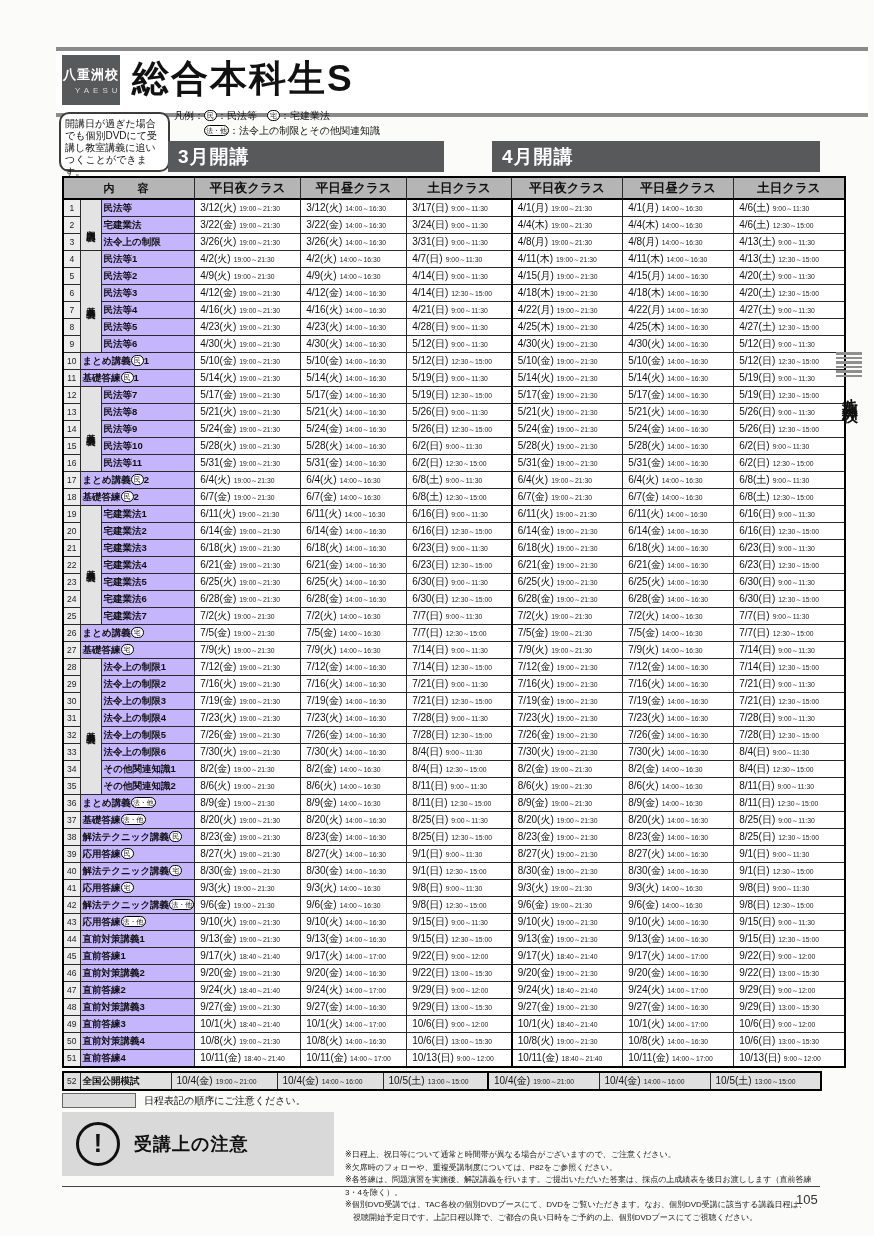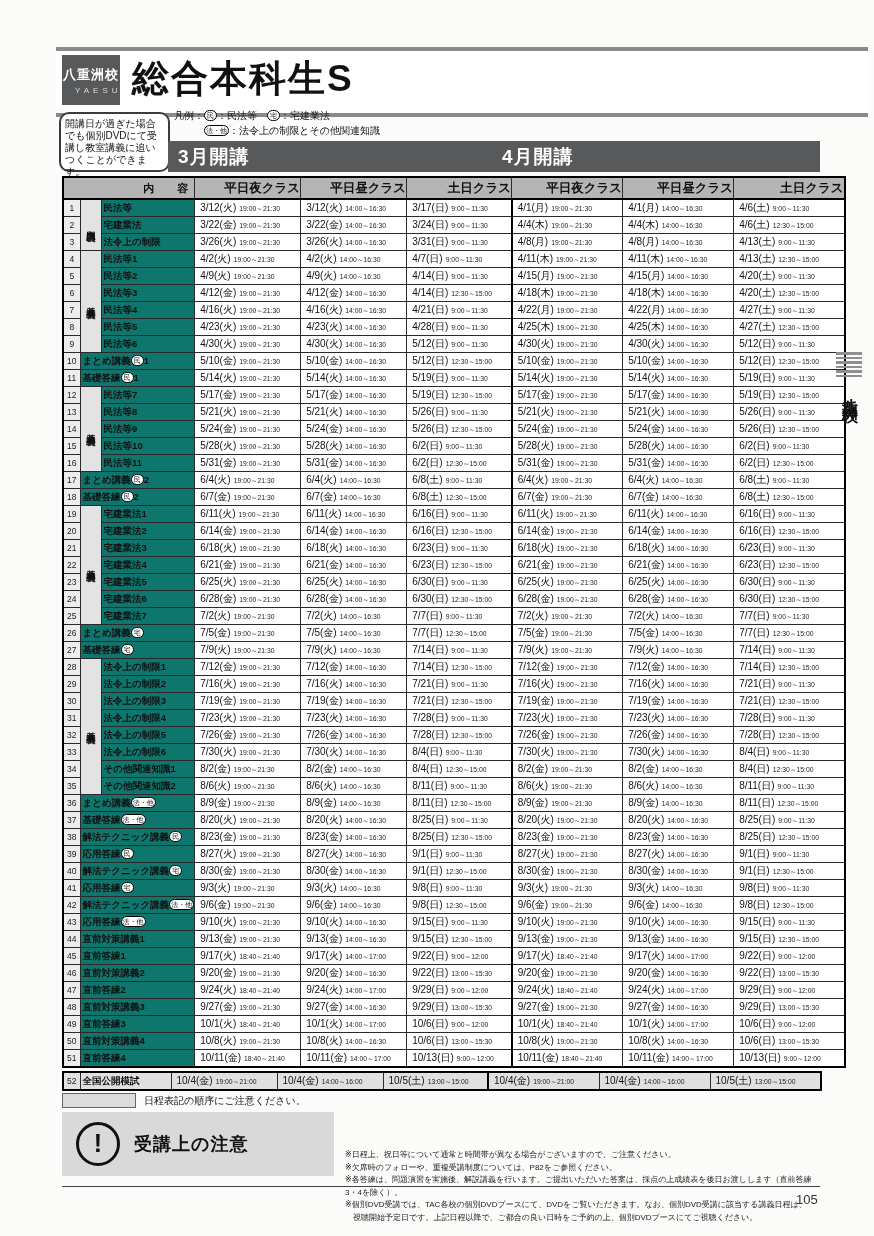--- a/index.html
+++ b/index.html
@@ -17,38 +17,38 @@
 
   
   #bubble{position:absolute;left:59px;top:112px;width:99px;height:48px;border:2px solid #3c3c3c;
           border-radius:10px;padding:4px 4px;font-size:10px;line-height:12px;background:#fff;}
   #legend{position:absolute;left:174px;top:108px;font-size:10px;line-height:15px;}
   #legend .l2{padding-left:30px;}
   .mk{display:inline-block;border:1px solid #000;border-radius:8px;font-size:7px;line-height:9px;
       min-width:9px;padding:0 1px;text-align:center;vertical-align:1px;font-weight:normal;background:#fff;}
   #bar-march,#bar-april{position:absolute;top:141px;height:31px;background:#58595b;color:#fff;
       font-size:19px;font-weight:bold;line-height:31px;padding-left:10px;box-sizing:border-box;letter-spacing:1px;}
-  #bar-march{left:168px;width:376px;}
+  #bar-march{left:168px;width:276px;}
   #bar-april{left:492px;width:328px;}
 
   
   table.sched{position:absolute;left:62px;border-collapse:collapse;table-layout:fixed;
               font-family:"Liberation Sans","DejaVu Sans",sans-serif;}
   #main-table{top:176px;}
   #final-table{top:1071px;}
   .sched td,.sched th{border:1px solid #2a2a2a;padding:0;overflow:hidden;white-space:nowrap;}
   .sched{border:2px solid #000;}
-  .sched th{height:20px;background:#b5b5b5;border-bottom:2px solid #000;text-align:right;}
+  .sched th{height:20px;background:#b5b5b5;border-bottom:2px solid #000;}
   .hd-content{font-size:11px;letter-spacing:6px;}
   .hd-class{font-size:12.5px;}
   .sched td{height:16px;}
   td.num{background:#ededed;font-size:8.5px;text-align:center;color:#222;}
   td.cat{background:#e3e3e3;writing-mode:vertical-rl;text-orientation:upright;font-size:9px;
          font-weight:bold;text-align:center;letter-spacing:1px;padding:2px 0;}
-  td.name{background:#0f766e;font-size:9.5px;font-weight:bold;padding-left:2px;}
+  td.name{background:#c4b5fd;font-size:9.5px;font-weight:bold;padding-left:2px;}
   td.dt{font-size:10px;padding-left:5px;background:#fff;}
   td.dt .time{font-size:6.8px;margin-left:3px;color:#222;}
   td.gl{border-left:2px solid #000;}
   #final-table td{background:#e0e0e0;}
   #final-table td.dt{background:#e0e0e0;}
 
   
   #ordernote{position:absolute;left:62px;top:1093px;font-size:10px;display:flex;align-items:center;}
   #ordernote .swatch{display:inline-block;width:72px;height:13px;background:#dcdcdc;
                      border:1px solid #666;margin-right:8px;}

